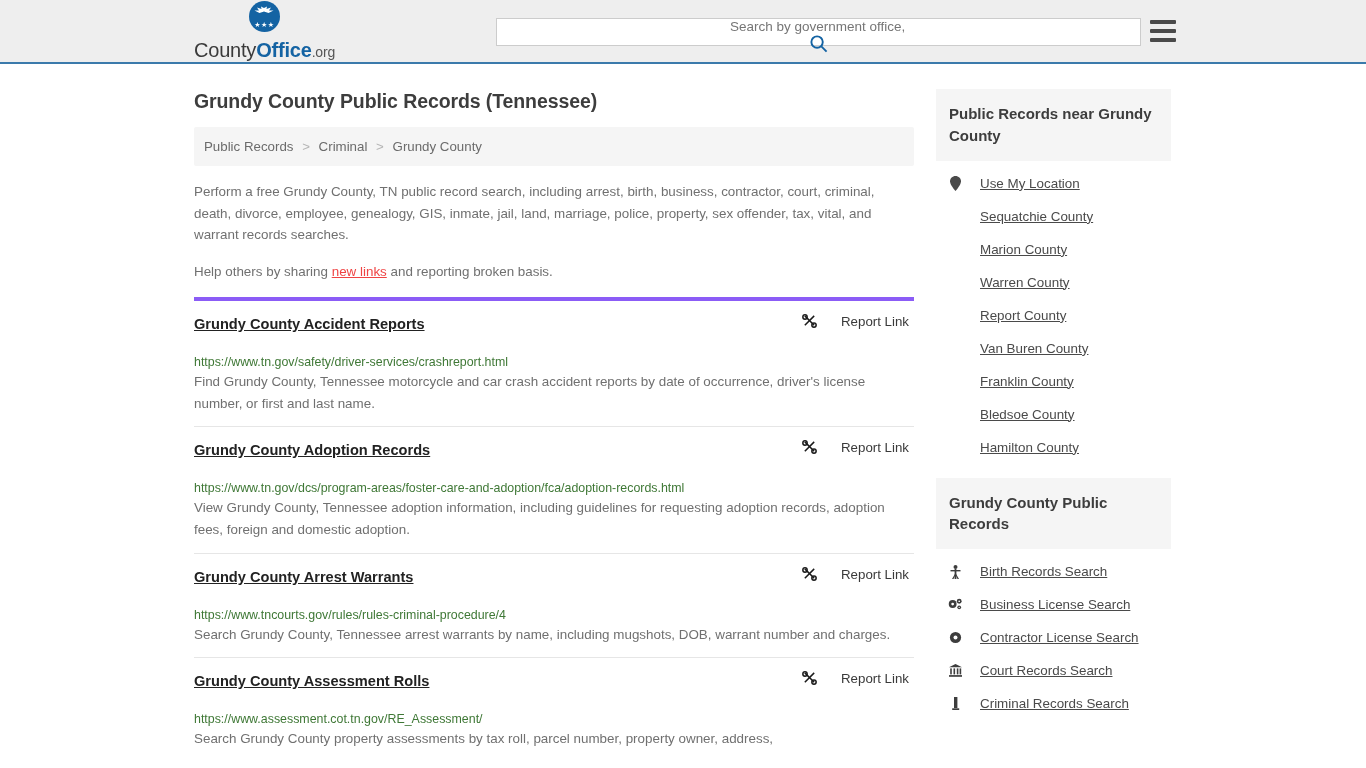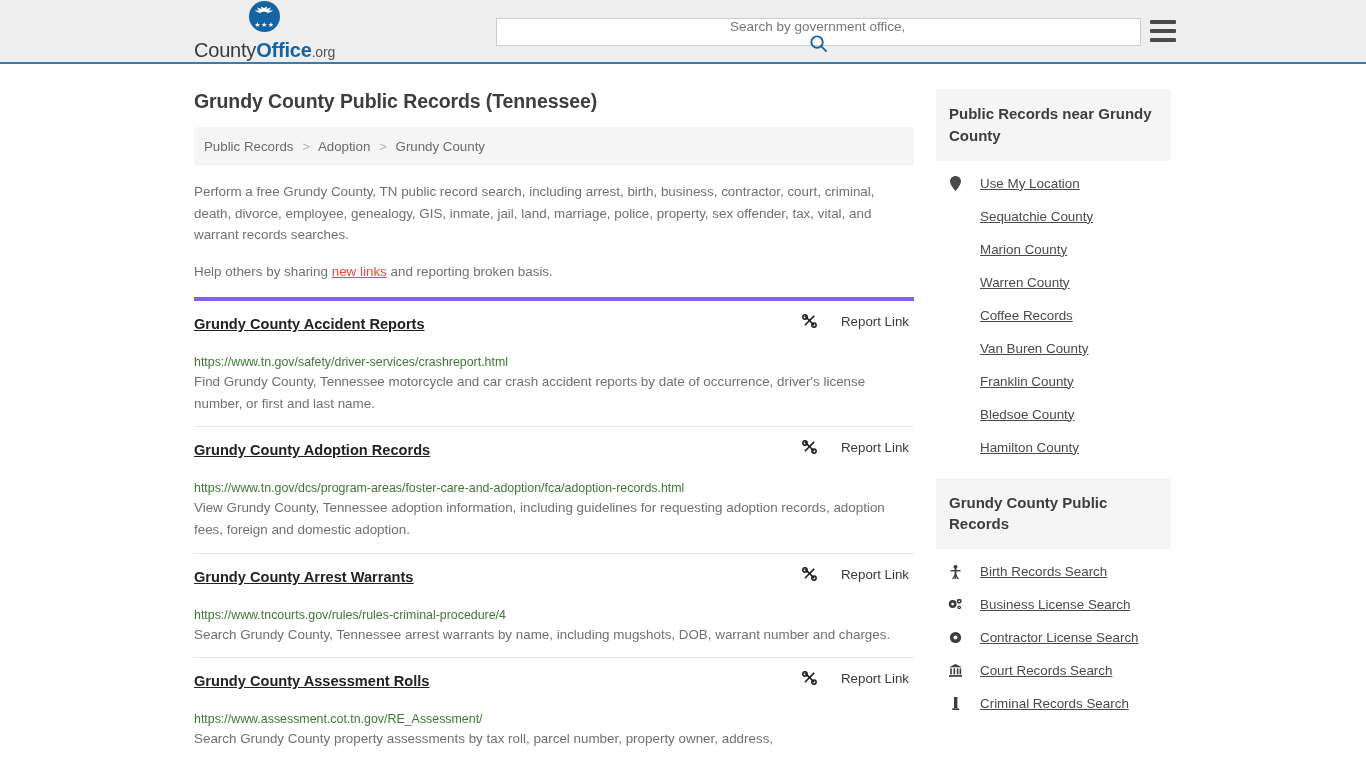--- a/index.html
+++ b/index.html
@@ -241,21 +241,21 @@
 </div>
 
 <div class="page">
 
   <div class="col-main">
     <h1 class="page-title">Grundy County Public Records (Tennessee)</h1>
 
     <div class="breadcrumb">
       <a href="#">Public Records</a>
       <span class="sep">&gt;</span>
-      <a href="#">Adoption</a>
+      <a href="#">Criminal</a>
       <span class="sep">&gt;</span>
       <a href="#">Grundy County</a>
     </div>
 
     <p class="intro">Perform a free Grundy County, TN public record search, including arrest, birth, business, contractor, court, criminal, death, divorce, employee, genealogy, GIS, inmate, jail, land, marriage, police, property, sex offender, tax, vital, and warrant records searches.</p>
     <p class="intro"><span>Help others by sharing </span><a href="#">new links</a><span> and reporting broken basis.</span></p>
 
     <div id="entry-list">
         <div class="entry"><a href="#" class="entry-title">Grundy County Accident Reports</a><div class="report-link">
             <svg width="15" height="15" viewBox="0 0 16 16">
@@ -314,21 +314,21 @@
         <div class="side-item no-ico">
           <span class="ico"></span>
           <a href="#">Marion County</a>
         </div>
         <div class="side-item no-ico">
           <span class="ico"></span>
           <a href="#">Warren County</a>
         </div>
         <div class="side-item no-ico">
           <span class="ico"></span>
-          <a href="#">Coffee Records</a>
+          <a href="#">Report County</a>
         </div>
         <div class="side-item no-ico">
           <span class="ico"></span>
           <a href="#">Van Buren County</a>
         </div>
         <div class="side-item no-ico">
           <span class="ico"></span>
           <a href="#">Franklin County</a>
         </div>
         <div class="side-item no-ico">

